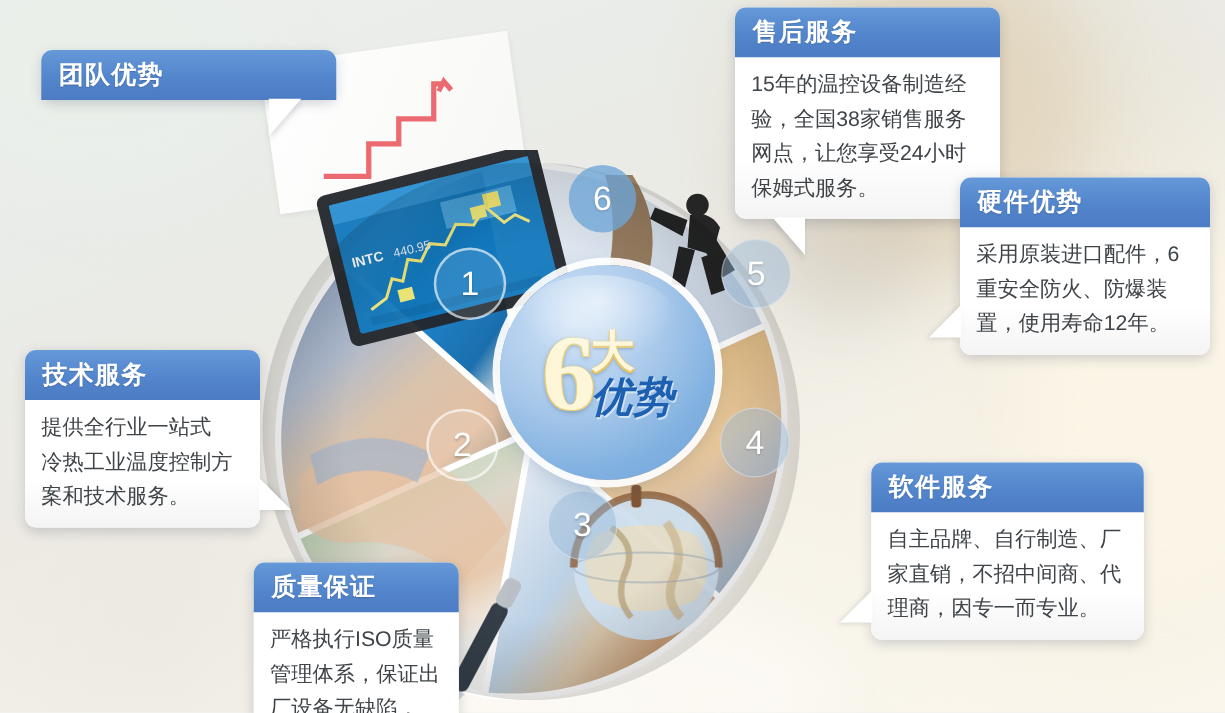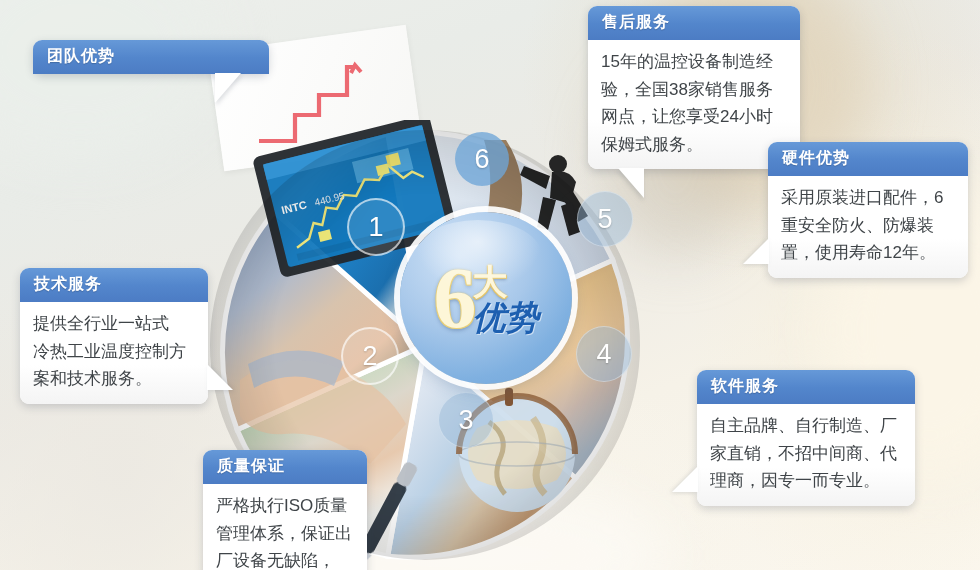--- a/index.html
+++ b/index.html
@@ -62,21 +62,21 @@
     text-shadow:0 1px 2px rgba(0,0,0,.22);}
   .numc.ring{border:2px solid rgba(255,255,255,.62);background:rgba(255,255,255,.12);}
   .numc.fill{background:rgba(110,165,215,.78);}
   .numc.tint{background:rgba(150,185,215,.45);border:1px solid rgba(255,255,255,.35);}
 
   
   .callout{position:absolute;border-radius:9px;background:#ffffff;
     box-shadow:0 3px 9px rgba(60,70,90,.22);overflow:visible;}
   .callout .hdr{border-radius:9px 9px 0 0;padding:6px 14px 7px;
     background:linear-gradient(180deg,#6699d8 0%,#5386cc 52%,#4c7cc4 100%);
-    color:#ffffff;font-size:16px;font-weight:bold;letter-spacing:1px;
+    color:#ffffff;font-size:20px;font-weight:bold;letter-spacing:1px;
     text-shadow:0 1px 1px rgba(0,0,0,.18);}
   .callout .bdy{padding:8px 13px 11px;color:#3f4448;font-size:17px;line-height:1.62;
     background:linear-gradient(180deg,#ffffff 0%,#ffffff 62%,#f4f4f4 100%);
     border-radius:0 0 9px 9px;}
   .tail{position:absolute;width:0;height:0;}
 
   
   .tail-br{border-left:26px solid #ffffff;border-bottom:30px solid transparent;
     right:28px;bottom:-29px;filter:drop-shadow(1px 3px 2px rgba(60,70,90,.17));}
   .tail-bl{border-right:26px solid #ffffff;border-bottom:30px solid transparent;
@@ -85,21 +85,21 @@
     left:-25px;bottom:14px;filter:drop-shadow(-2px 1px 2px rgba(60,70,90,.17));}
   .tail-r{border-left:26px solid #ffffff;border-top:26px solid transparent;
     right:-25px;bottom:14px;filter:drop-shadow(2px 1px 2px rgba(60,70,90,.17));}
 
   
   #c-team{left:33px;top:40px;width:236px;}
   #c-after{left:588px;top:6px;width:212px;}
   #c-hard{left:768px;top:142px;width:200px;}
   #c-soft{left:697px;top:370px;width:218px;}
   #c-qual{left:203px;top:450px;width:164px;}
-  #c-tech{left:20px;top:268px;width:188px;}
+  #c-tech{left:20px;top:280px;width:188px;}
 </style>
 </head>
 <body>
 
 <div class="stage">
 
   <div class="bg">
     <div class="bg-blob bg-b3"></div>
     <div class="bg-blob bg-b1"></div>
     <div class="bg-blob bg-b2"></div>

